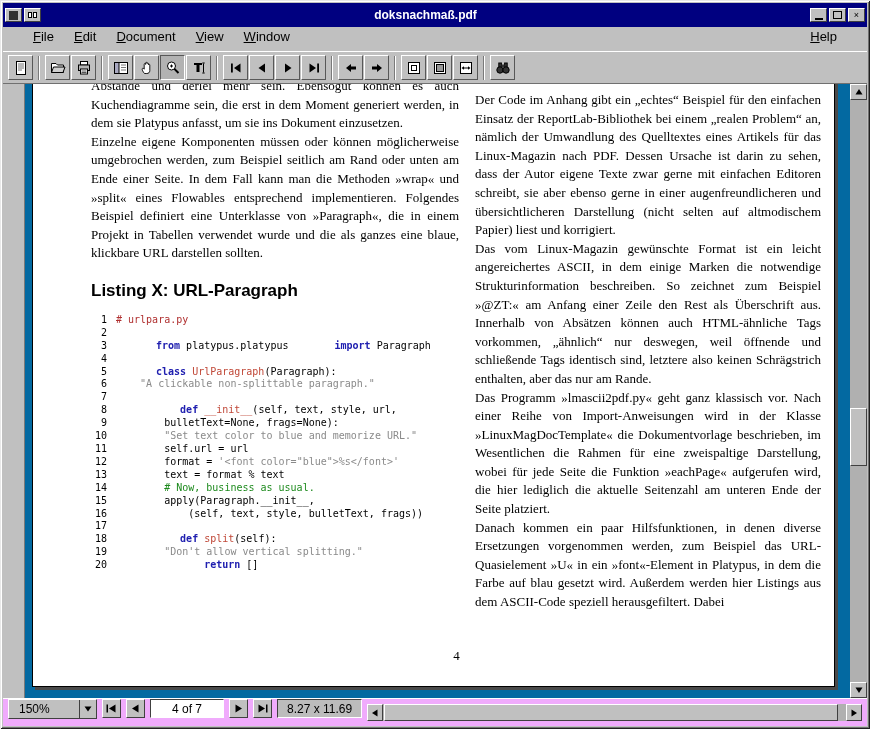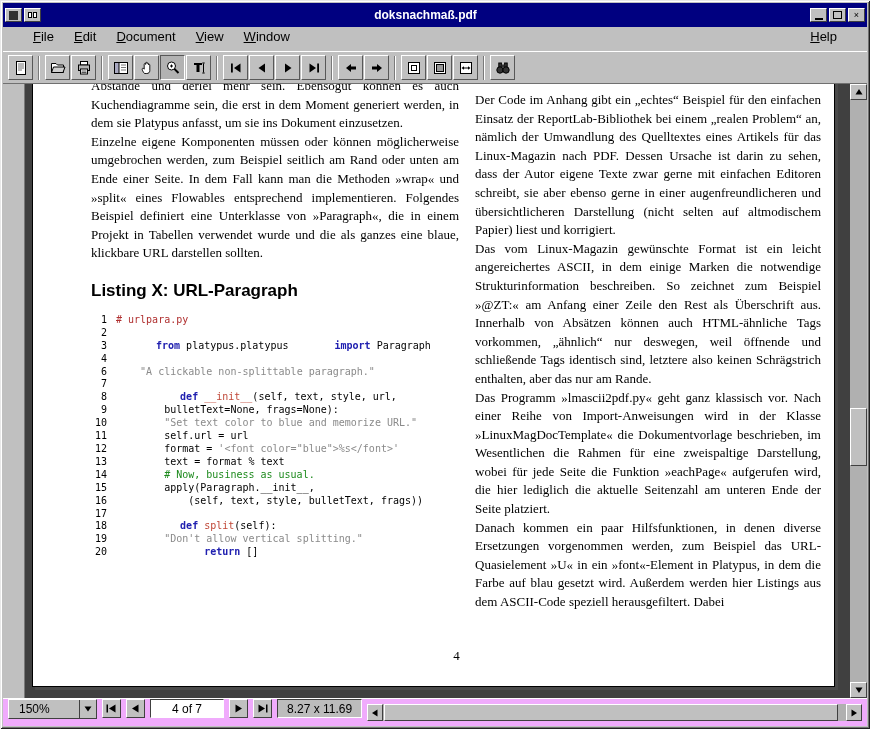--- a/index.html
+++ b/index.html
@@ -42,21 +42,21 @@
     border-right:1px solid #585858; border-bottom:1px solid #585858;
     display:flex; align-items:center; justify-content:center; padding:0; }
   .tool-btn.pressed { border-top:1px solid #585858; border-left:1px solid #585858;
     border-right:1px solid #ffffff; border-bottom:1px solid #ffffff; background:#b2b2b2; }
   .tool-sep { width:2px; height:24px; border-left:1px solid #7a7a7a; border-right:1px solid #ffffff; margin:0 4px; }
   .tool-btn svg { display:block; }
 
   
   .main { position:absolute; top:84px; left:3px; right:3px; bottom:31px; display:flex; }
   .nav-strip { width:22px; background:#c0c0c0; border-right:1px solid #7a7a7a; }
-  .doc-viewport { flex:1; position:relative; background:#404040; overflow:hidden; }
+  .doc-viewport { flex:1; position:relative; background:#0369a1; overflow:hidden; }
   .pdf-page { position:absolute; left:7px; top:-14px; width:803px; height:617px;
     background:#ffffff; border:1px solid #000; box-shadow:3px 3px 0 #4a4a4a;
     padding:6px 12px 0 58px; }
   .page-cols { display:flex; gap:16px; }
   .col-left { width:368px; }
   .col-right { width:346px; padding-top:14px; }
   p.body-para { font-family:"Liberation Serif","DejaVu Serif",serif; font-size:13px;
     line-height:18.6px; text-align:justify; color:#000; }
   .listing-heading { font-family:"Liberation Sans",sans-serif; font-weight:bold;
     font-size:17px; color:#000; margin:18px 0 13px 0; }
@@ -286,20 +286,21 @@
 
             <p class="body-para">Abstände und derlei mehr sein. Ebensogut können es auch Kuchendiagramme sein, die erst in dem Moment generiert werden, in dem sie Platypus anfasst, um sie ins Dokument einzusetzen.</p>
                 <p class="body-para">Einzelne eigene Komponenten müssen oder können möglicherweise umgebrochen werden, zum Beispiel seitlich am Rand oder unten am Ende einer Seite. In dem Fall kann man die Methoden »wrap« und »split« eines Flowables entsprechend implementieren. Folgendes Beispiel definiert eine Unterklasse von »Paragraph«, die in einem Projekt in Tabellen verwendet wurde und die als ganzes eine blaue, klickbare URL darstellen sollten.</p>
               </div>
             <h2 class="listing-heading">Listing X: URL-Paragraph</h2>
             <div class="code-block">
                 <div class="code-line"><span class="lineno">1</span><span class="tk-r"># urlpara.py</span></div>
                 <div class="code-line"><span class="lineno">2</span>&nbsp;</div>
                 <div class="code-line"><span class="lineno">3</span><span class="tk-k">from</span><span class="tk-p"> platypus.platypus </span><span class="tk-k">import</span><span class="tk-p"> Paragraph</span></div>
                 <div class="code-line"><span class="lineno">4</span>&nbsp;</div>
+                <div class="code-line"><span class="lineno">5</span><span class="tk-k">class</span><span class="tk-p"> </span><span class="tk-f">UrlParagraph</span><span class="tk-p">(Paragraph):</span></div>
                 <div class="code-line"><span class="lineno">6</span><span class="tk-p">    </span><span class="tk-s">"A clickable non-splittable paragraph."</span></div>
                 <div class="code-line"><span class="lineno">7</span>&nbsp;</div>
                 <div class="code-line"><span class="lineno">8</span><span class="tk-p">    </span><span class="tk-k">def</span><span class="tk-p"> </span><span class="tk-f">__init__</span><span class="tk-p">(self, text, style, url,</span></div>
                 <div class="code-line"><span class="lineno">9</span><span class="tk-p">        bulletText=None, frags=None):</span></div>
                 <div class="code-line"><span class="lineno">10</span><span class="tk-p">        </span><span class="tk-s">"Set text color to blue and memorize URL."</span></div>
                 <div class="code-line"><span class="lineno">11</span><span class="tk-p">        self.url = url</span></div>
                 <div class="code-line"><span class="lineno">12</span><span class="tk-p">        format = </span><span class="tk-s">'&lt;font color="blue"&gt;%s&lt;/font&gt;'</span></div>
                 <div class="code-line"><span class="lineno">13</span><span class="tk-p">        text = format % text</span></div>
                 <div class="code-line"><span class="lineno">14</span><span class="tk-p">        </span><span class="tk-c"># Now, business as usual.</span></div>
                 <div class="code-line"><span class="lineno">15</span><span class="tk-p">        apply(Paragraph.__init__,</span></div>

